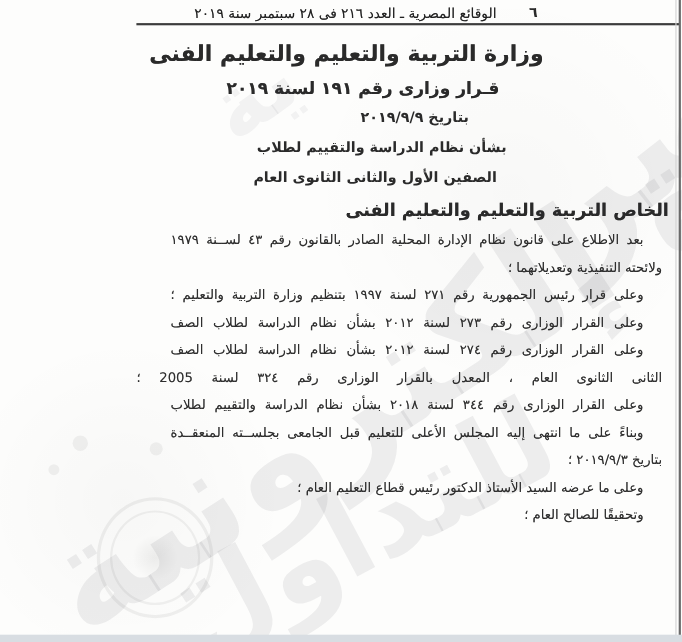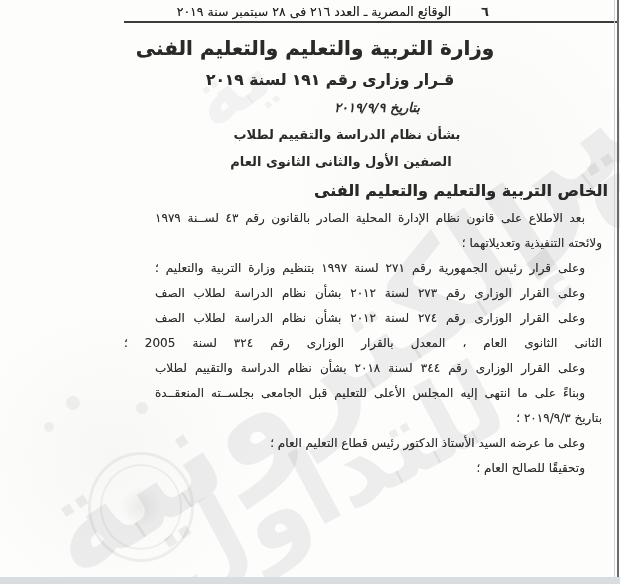--- a/index.html
+++ b/index.html
@@ -13,21 +13,21 @@
     color:#2a2a2a;
   }
   .abs{position:absolute; white-space:nowrap;}
   
   .hdr-text{top:4px; left:314px; transform:translateX(-50%); font-size:12.5px; font-weight:normal; color:#222; text-shadow:0 0 .5px rgba(0,0,0,.45);}
   .page-num{top:4px; left:481px; font-size:13px; font-weight:bold;}
   .hdr-rule{top:21px; left:124px; width:494px; height:2px; background:#3c3c3c;}
   
   .t-ministry{top:36px; left:315px; transform:translateX(-50%); font-size:20px; font-weight:bold; text-shadow:0 0 .6px rgba(0,0,0,.5);}
   .t-decree {top:71px; left:330px; transform:translateX(-50%); font-size:15.5px; font-weight:bold; text-shadow:0 0 .5px rgba(0,0,0,.45);}
-  .t-date   {top:100px; left:377px; transform:translateX(-50%); font-size:13px; font-weight:bold;font-style:italic;}
+  .t-date   {top:100px; left:377px; transform:translateX(-50%); font-size:13px; font-weight:bold;}
   .t-subj1  {top:127px; left:347px; transform:translateX(-50%); font-size:13px; font-weight:bold;}
   .t-subj2  {top:154px; left:341px; transform:translateX(-50%); font-size:13px; font-weight:bold;}
   .t-minister{top:181px; right:12px; font-size:16px; font-weight:bold; text-shadow:0 0 .6px rgba(0,0,0,.5);}
   
   .body-text{position:absolute; top:206px; left:124px; width:478px; font-size:12px; line-height:25px; color:#2e2e2e; text-shadow:0 0 .4px rgba(0,0,0,.4); z-index:2;}
   .bline{height:25px; text-align:right; overflow:hidden;}
   .bline.indent{padding-right:17px;margin-left:31px;}
   .bline.fill{text-align:justify; text-align-last:justify;}
   
   .edge-soft{top:0; left:614px; width:1px; height:584px; background:#d2d2d2; z-index:3;}

